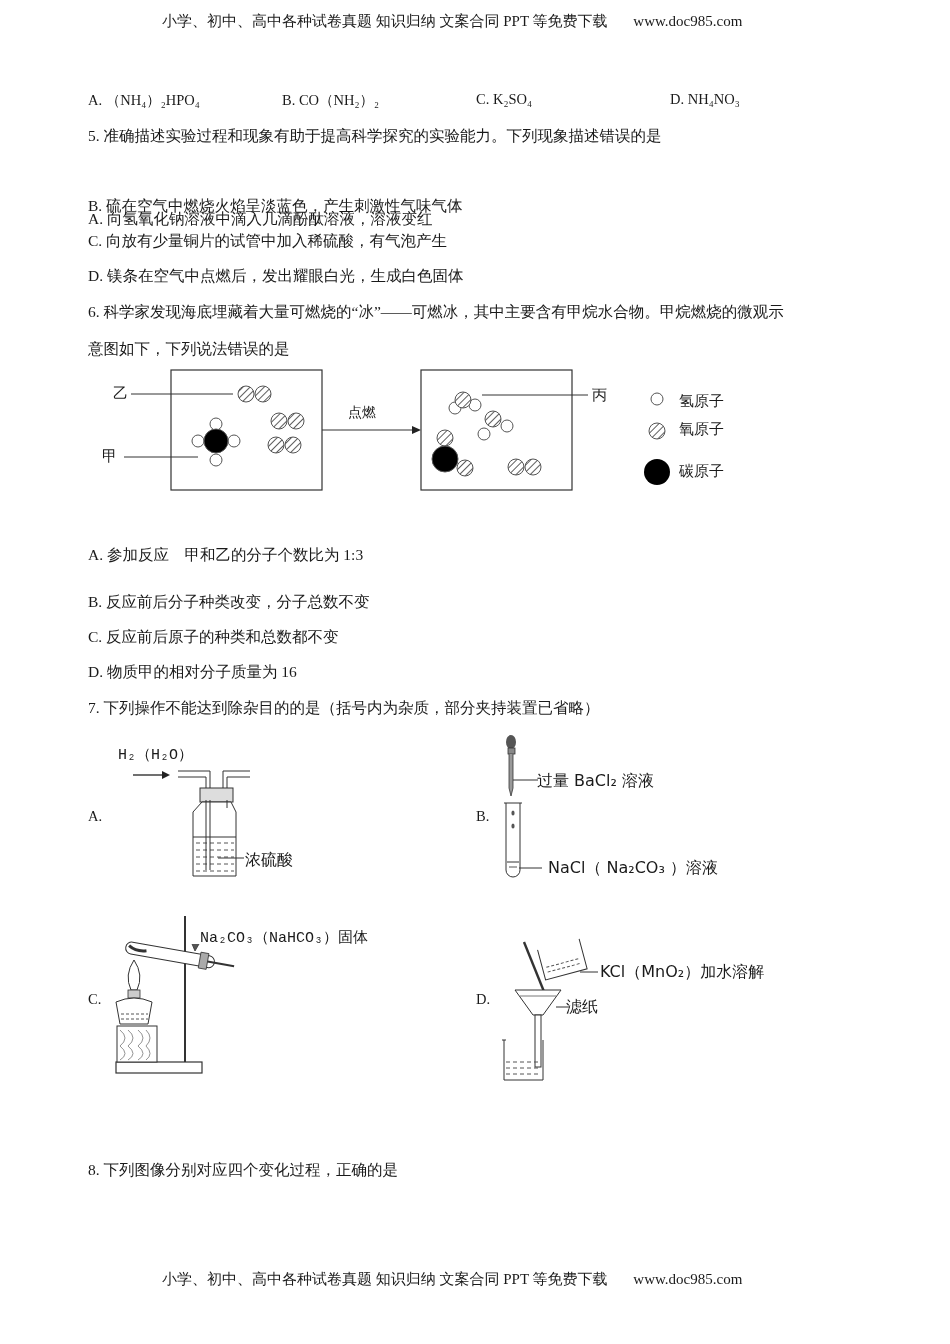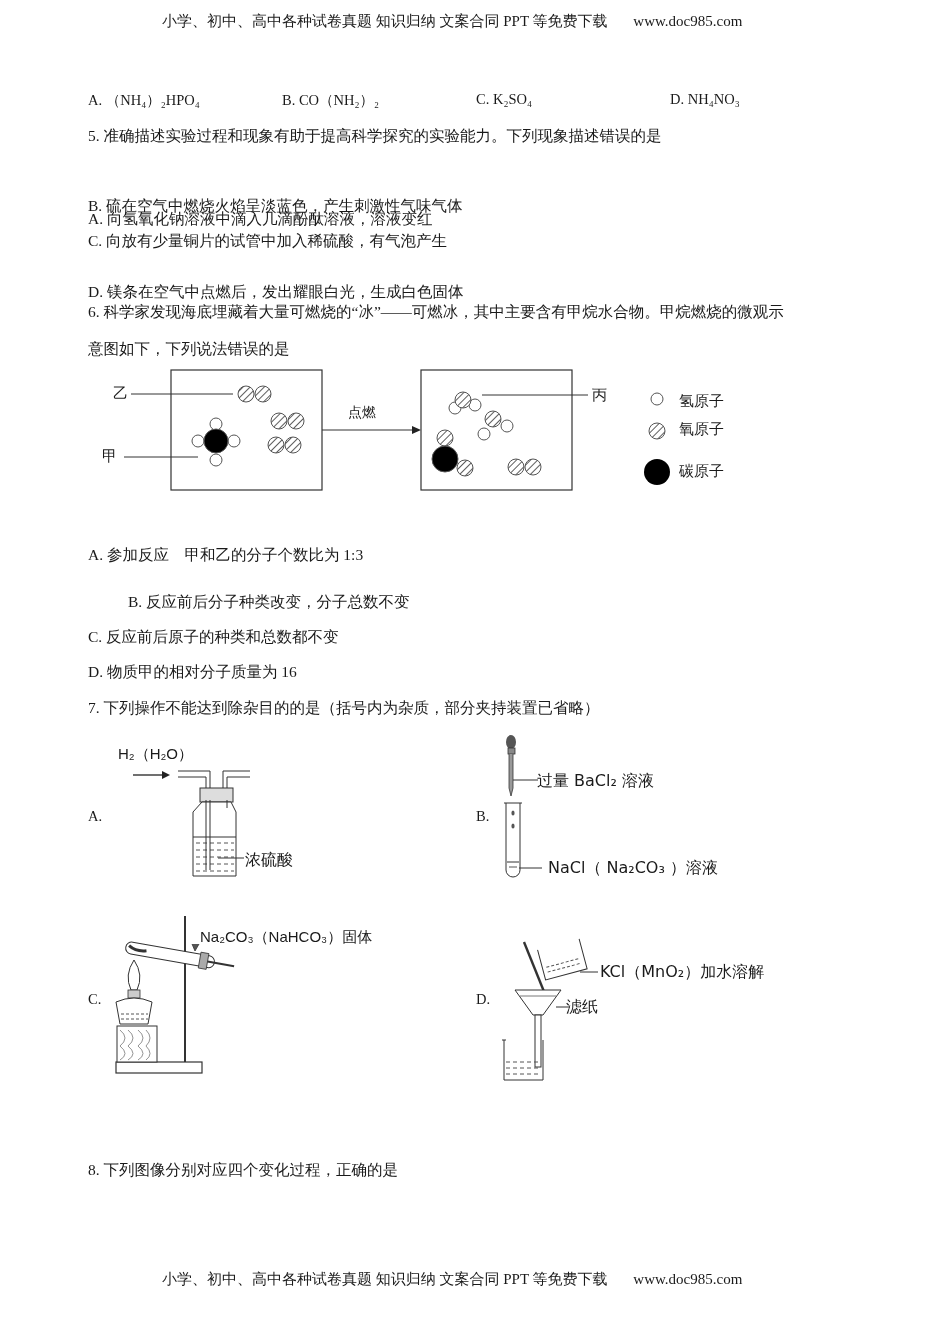--- a/index.html
+++ b/index.html
@@ -4,40 +4,40 @@
 <style>
   html, body { margin:0; padding:0; background:#ffffff; }
   body { width:950px; height:1344px; position:relative; overflow:hidden;
          font-family:"Liberation Serif","DejaVu Serif",serif; color:#1a1a1a; }
   .abs { position:absolute; }
   .hdr { font-size:15px; white-space:nowrap; }
   .line { font-size:15.5px; white-space:nowrap; }
   .opt { font-size:14.5px; white-space:nowrap; }
   .diag-label { font-family:"DejaVu Sans",sans-serif; font-size:15px; }
   .app-label { font-family:"DejaVu Sans",sans-serif; font-size:16px; white-space:nowrap; }
-  .serif-label { font-family:Liberation Sans, sans-serif; font-size:15px; white-space:nowrap; }
+  .serif-label { font-family:Liberation Mono, monospace; font-size:15px; white-space:nowrap; }
 </style>
 </head>
 <body>
 
 <div class="abs hdr" style="left:162px; top:12px;">
   <span>小学、初中、高中各种试卷真题  知识归纳  文案合同  PPT 等免费下载</span>
   <span style="margin-left:22px;">www.doc985.com</span>
 </div>
 
 <div class="abs opt" style="left:88px; top:91px;">A. （NH₄）₂HPO₄</div>
 <div class="abs opt" style="left:282px; top:91px;">B. CO（NH₂）₂</div>
 <div class="abs opt" style="left:476px; top:91px;text-align:right;">C. K₂SO₄</div>
 <div class="abs opt" style="left:670px; top:91px;">D. NH₄NO₃</div>
 
 <div class="abs line" style="left:88px; top:126px;">5. 准确描述实验过程和现象有助于提高科学探究的实验能力。下列现象描述错误的是</div>
 <div class="abs line" style="left:88px; top:161px;margin-top:48px;">A. 向氢氧化钠溶液中滴入几滴酚酞溶液，溶液变红</div>
 <div class="abs line" style="left:88px; top:196px;">B. 硫在空气中燃烧火焰呈淡蓝色，产生刺激性气味气体</div>
 <div class="abs line" style="left:88px; top:231px;">C. 向放有少量铜片的试管中加入稀硫酸，有气泡产生</div>
-<div class="abs line" style="left:88px; top:282px;text-align:right;">D. 镁条在空气中点燃后，发出耀眼白光，生成白色固体</div>
+<div class="abs line" style="left:88px; top:266px;text-align:right;">D. 镁条在空气中点燃后，发出耀眼白光，生成白色固体</div>
 
 <div class="abs line" style="left:88px; top:302px;">6. 科学家发现海底埋藏着大量可燃烧的“冰”——可燃冰，其中主要含有甲烷水合物。甲烷燃烧的微观示</div>
 <div class="abs line" style="left:88px; top:339px;">意图如下，下列说法错误的是</div>
 
 <div class="abs" style="left:95px; top:365px; width:680px; height:135px;">
   <svg width="680" height="135" viewBox="95 365 680 135" xmlns="http://www.w3.org/2000/svg">
     <defs>
       <pattern id="hatch" patternUnits="userSpaceOnUse" width="5" height="5" patternTransform="rotate(45)">
         <rect width="5" height="5" fill="#fff"></rect>
         <line x1="0" y1="0" x2="0" y2="5" stroke="#333" stroke-width="1.6"></line>
@@ -99,21 +99,21 @@
 </div>
 <div class="abs diag-label" style="left:113px; top:384px;">乙</div>
 <div class="abs diag-label" style="left:102px; top:447px;">甲</div>
 <div class="abs diag-label" style="left:348px; top:404px; font-size:14px;">点燃</div>
 <div class="abs diag-label" style="left:592px; top:386px;">丙</div>
 <div class="abs diag-label" style="left:679px; top:392px;">氢原子</div>
 <div class="abs diag-label" style="left:679px; top:420px;">氧原子</div>
 <div class="abs diag-label" style="left:679px; top:462px;">碳原子</div>
 
 <div class="abs line" style="left:88px; top:545px; white-space:pre;">A. 参加反应    甲和乙的分子个数比为 1:3</div>
-<div class="abs line" style="left:88px; top:592px;margin-left:40px;">B. 反应前后分子种类改变，分子总数不变</div>
+<div class="abs line" style="left:88px; top:592px;">B. 反应前后分子种类改变，分子总数不变</div>
 <div class="abs line" style="left:88px; top:627px;">C. 反应前后原子的种类和总数都不变</div>
 <div class="abs line" style="left:88px; top:662px;">D. 物质甲的相对分子质量为 16</div>
 
 <div class="abs line" style="left:88px; top:698px;">7. 下列操作不能达到除杂目的的是（括号内为杂质，部分夹持装置已省略）</div>
 
 <div class="abs opt" style="left:88px; top:808px;">A.</div>
 <div class="abs serif-label" style="left:118px; top:745px;">H₂（H₂O）</div>
 <div class="abs" style="left:130px; top:765px; width:140px; height:120px;">
   <svg width="140" height="120" viewBox="130 765 140 120">
     <line x1="133" y1="775" x2="163" y2="775" stroke="#222" stroke-width="1.3"></line>

